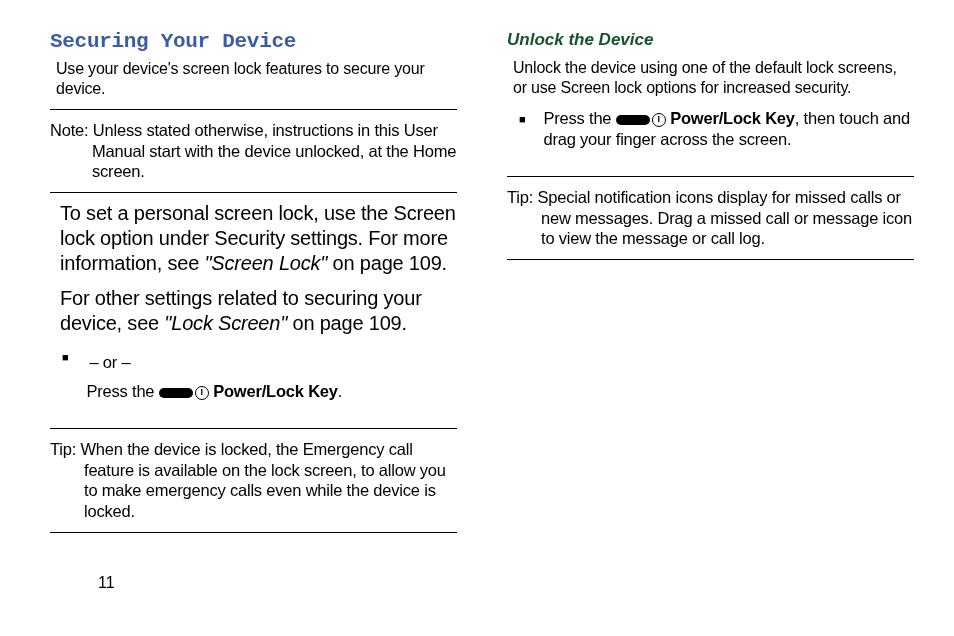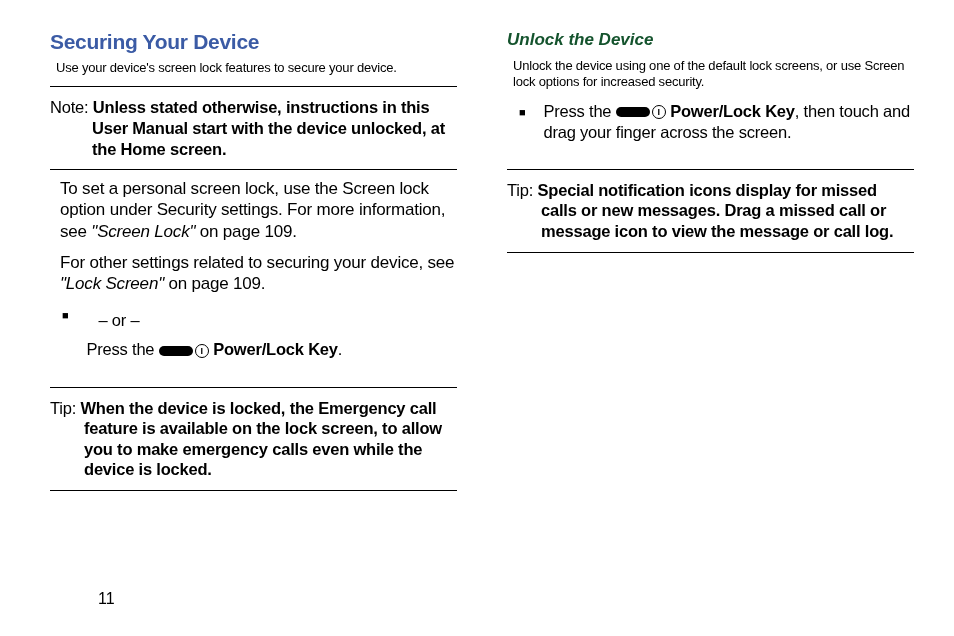--- a/index.html
+++ b/index.html
@@ -19,54 +19,54 @@
   .col {
     flex: 1;
     max-width: 410px;
   }
   .heading-main {
     color: #3b5ba5;
     font-weight: bold;
     font-size: 21px;
     letter-spacing: -0.3px;
     margin-bottom: 6px;
-    font-family: Liberation Sans, sans-serif;
+    font-family: Liberation Mono, monospace;
   }
   .heading-sub {
     color: #14532d;
     font-weight: bold;
     font-style: italic;
     font-size: 17px;
     margin: 12px 0 8px 0;
   }
   .para {
-    font-size: 13px;
+    font-size: 16px;
     line-height: 1.25;
     margin: 6px 0 10px 6px;
     letter-spacing: -0.2px;
   }
   .para-inner {
-    font-size: 17px;
+    font-size: 20px;
     line-height: 1.25;
     margin: 6px 0 10px 10px;
     letter-spacing: -0.2px;
   }
   .rule-thin {
     border: 0;
     border-top: 1.5px solid #000;
     margin: 8px 0;
   }
   .note-block, .tip-block {
     font-size: 16.5px;
     line-height: 1.25;
     padding: 2px 0 2px 0;
     letter-spacing: -0.2px;
   }
   .note-label, .tip-label { font-weight: normal; }
-  .note-body, .tip-body { display: inline; font-weight: bold; }
+  .note-body, .tip-body { display: inline; }
   .hang {
     padding-left: 42px;
     text-indent: -42px;
   }
   .hang-tip {
     padding-left: 34px;
     text-indent: -34px;
   }
   .ref-italic { font-style: italic; }
   .bullet-item {
@@ -77,21 +77,21 @@
     line-height: 1.28;
     letter-spacing: -0.2px;
   }
   .bullet-mark {
     font-size: 11px;
     line-height: 1.6;
     padding-top: 3px;
   }
   .bullet-body { flex: 1; }
   .bullet-body p { margin-bottom: 8px; }
-  .or-sep { margin: 6px 12px; }
+  .or-sep { margin: 6px 3px; }
   .bold { font-weight: bold; }
   .key-icon {
     display: inline-flex;
     align-items: center;
     vertical-align: middle;
     gap: 2px;
   }
   .pill {
     display: inline-block;
     width: 34px;
@@ -106,21 +106,21 @@
     border: 1.2px solid #000;
     border-radius: 50%;
     align-items: center;
     justify-content: center;
     font-size: 9px;
     line-height: 1;
     font-weight: bold;
   }
   .page-num {
     position: absolute;
-    bottom: 28px;
+    bottom: 44px;
     left: 98px;
     font-size: 16px;
   }
 </style>
 </head>
 <body>
 
 <div class="page">
 
   <div class="col">

